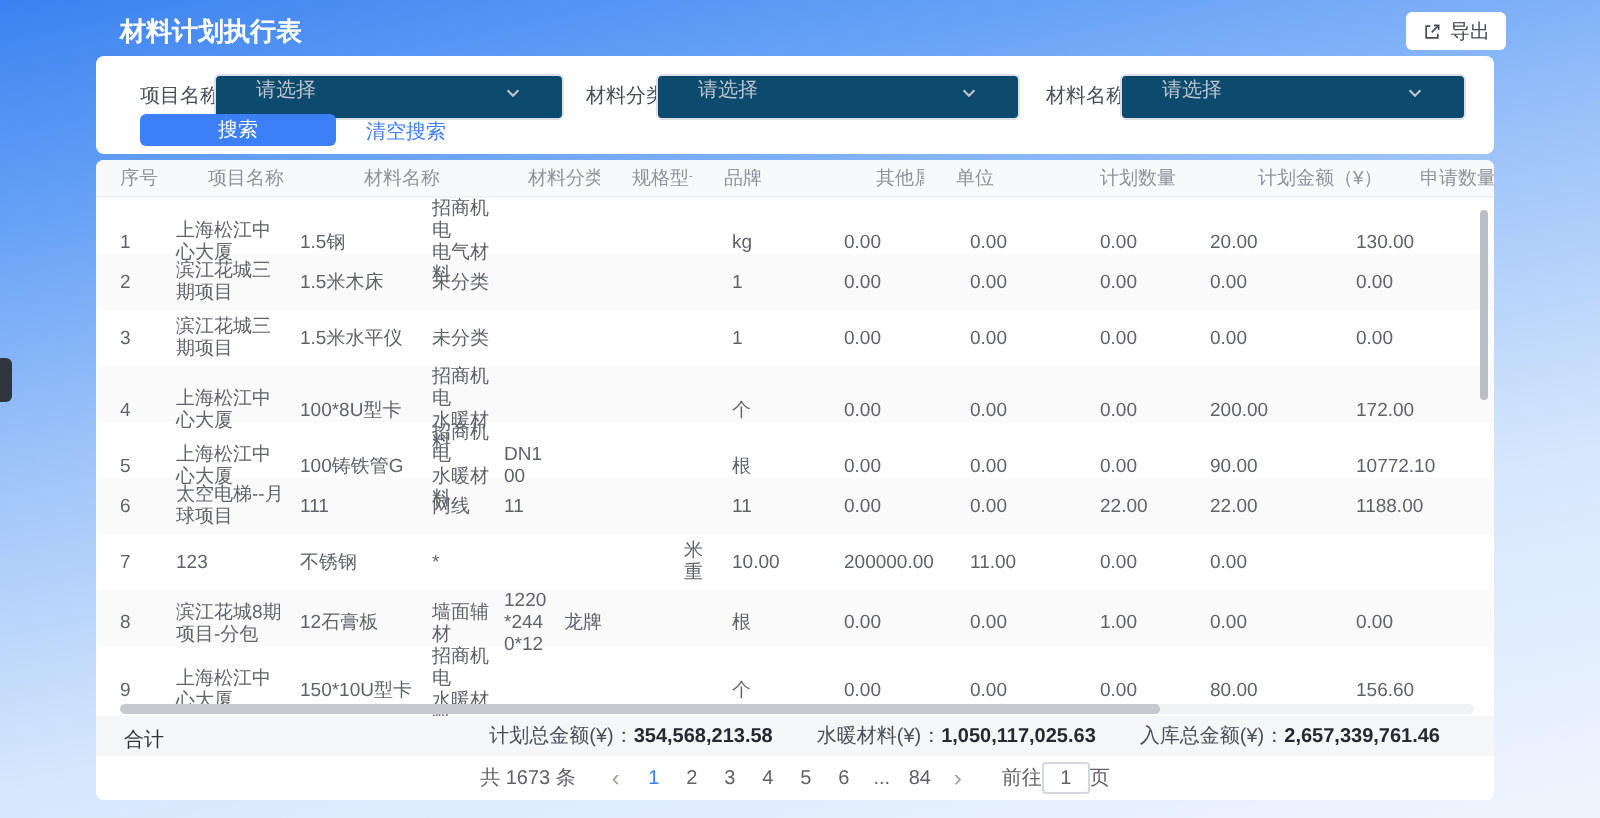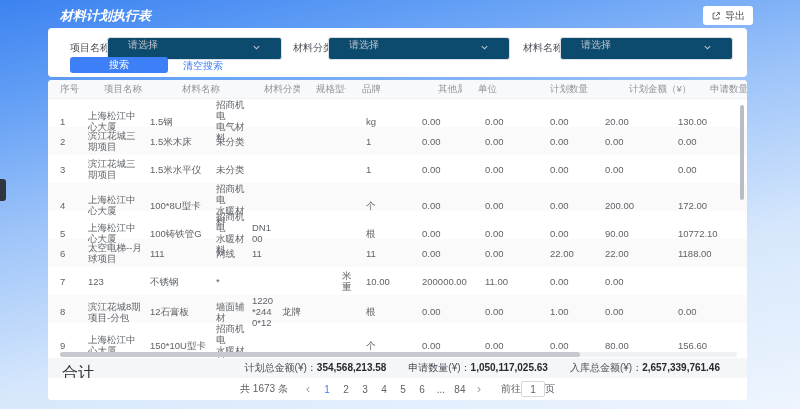--- a/index.html
+++ b/index.html
@@ -3,21 +3,21 @@
 <meta charset="utf-8">
 <style>
   * { margin:0; padding:0; box-sizing:border-box; }
   html,body { width:800px; height:409px; overflow:hidden; }
   body {
     font-family:"Liberation Sans","DejaVu Sans",sans-serif;
     background:linear-gradient(168deg,#3c82f0 0%,#5e9cf5 16%,#9cc3f9 40%,#d6e7fc 68%,#eef5fe 100%);
     position:relative;
   }
   .left-tab { position:absolute; left:0; top:179px; width:6px; height:22px; background:#30363f; border-radius:0 3px 3px 0; }
-  .page-title { position:absolute; left:60px; top:7px; font-size:13px; font-weight:bold; color:#fff;font-style:italic; }
+  .page-title { position:absolute; left:60px; top:7px; font-size:13px; font-weight:bold; color:#fff; }
   .export-btn { position:absolute; left:703px; top:6px; height:19px; padding:0 8px; background:#fff; border:none; border-radius:3px; font-size:10px; color:#474c54; display:flex; align-items:center; gap:4px; cursor:pointer; font-family:inherit; }
   .export-btn svg { display:block; }
 
   .filter-card { position:absolute; left:48px; top:28px; width:699px; height:49px; background:#fff; border-radius:4px; }
   .flabel { position:absolute; top:13px; font-size:10px; color:#4a4f57; }
   .select { position:absolute; top:9px; height:23px; background:#0c4a6e; border:1px solid #dcdfe6; border-radius:3px; display:flex; align-items:flex-start; justify-content:space-between; padding:0 20px; cursor:pointer; }
   .select .ph { font-size:10px; color:#bfc4cc; }
   .search-btn { position:absolute; left:22px; top:29px; width:98px; height:16px; background:var(--primary,#3d7ff7); color:#fff; border:none; border-radius:3px; font-size:10px; cursor:pointer; font-family:inherit; }
   .clear-link { position:absolute; left:135px; top:31px; font-size:10px; color:var(--primary,#3d7ff7); text-decoration:none; cursor:pointer; }
 
@@ -27,21 +27,21 @@
   .thead .hcell { font-size:9.5px; color:#8f939a; white-space:nowrap; overflow:hidden; }
   .trow { height:28px; align-items:center; }
   .trow.alt { background:#fafafa; }
   .tcell { font-size:9.5px; line-height:11px; color:#5f6368; white-space:pre-line; word-break:break-all; padding-right:6px; }
 
   .vscroll { position:absolute; right:3px; top:25px; width:4px; height:95px; background:#b9bdc5; border-radius:2px; }
   .hscroll-track { position:absolute; left:12px; top:272px; width:677px; height:5px; background:#f1f2f4; border-radius:3px; }
   .hscroll-thumb { width:520px; height:5px; background:#c6c9ce; border-radius:3px; }
 
   .summary { position:absolute; left:0; top:278px; width:699px; height:20px; background:#f5f6f8; }
-  .sum-label { position:absolute; left:14px; top:5px; font-size:16px; color:#303133; }
+  .sum-label { position:absolute; left:14px; top:5px; font-size:10px; color:#303133; }
   .totals { position:absolute; right:27px; top:0; height:20px; display:flex; align-items:center; gap:22px; font-size:10px; }
   .totals .tl { color:#4a4f57; }
   .totals b { color:#262a30; font-weight:bold; }
 
   .pager { position:absolute; left:0; top:298px; width:699px; height:22px; background:#fff; display:flex; align-items:center; justify-content:center; gap:5px; font-size:10px; color:#606266; }
   .total-count { margin-right:8px; color:#606266; }
   .pg { min-width:14px; text-align:center; cursor:pointer; color:#606266; }
   .pg.active { color:var(--primary,#3d7ff7); }
   .pg.arrow { color:#9aa0a6; font-size:12px; line-height:10px; }
   .goto { margin-left:10px; display:flex; align-items:center; gap:0; color:#606266;justify-content:space-between; }
@@ -253,21 +253,21 @@
 
   <div class="vscroll"></div>
   <div class="hscroll-track">
     <div class="hscroll-thumb"></div>
   </div>
 
   <div class="summary">
     <span class="sum-label">合计</span>
     <div class="totals">
       <span><span class="tl">计划总金额(¥)：</span><b>354,568,213.58</b></span>
-      <span><span class="tl">申请数量(¥)：</span><b>1,050,117,025.63</b></span>
+      <span><span class="tl">水暖材料(¥)：</span><b>1,050,117,025.63</b></span>
       <span><span class="tl">入库总金额(¥)：</span><b>2,657,339,761.46</b></span>
     </div>
   </div>
 
   <div class="pager">
     <span class="total-count">共 1673 条</span>
     <span class="pg arrow">‹</span>
     <span id="pages" style="display:flex;gap:5px">
         <span class="pg active">1</span>
         <span class="pg">2</span>

